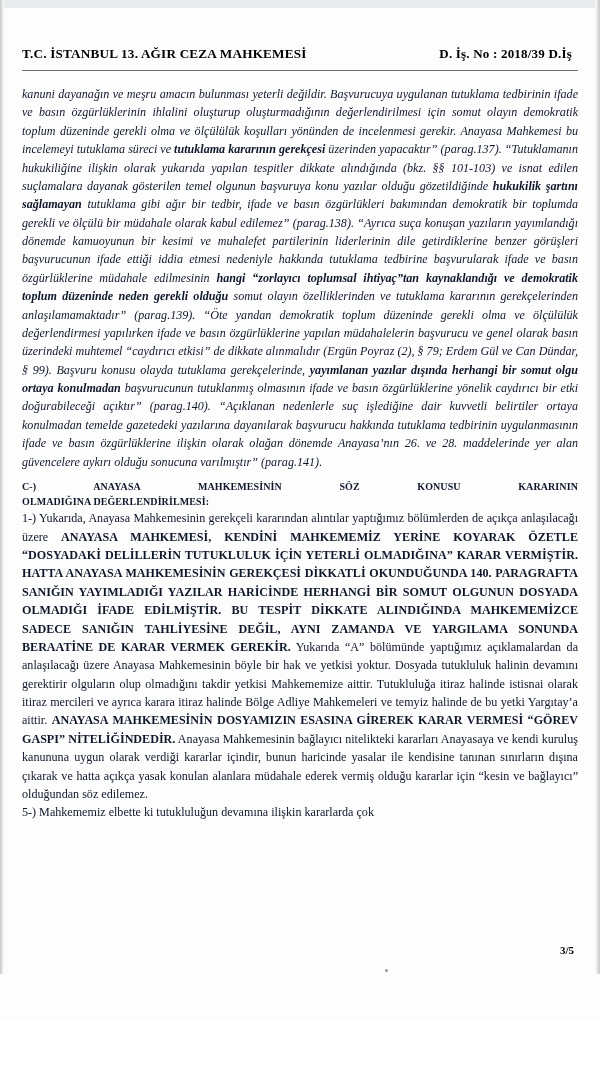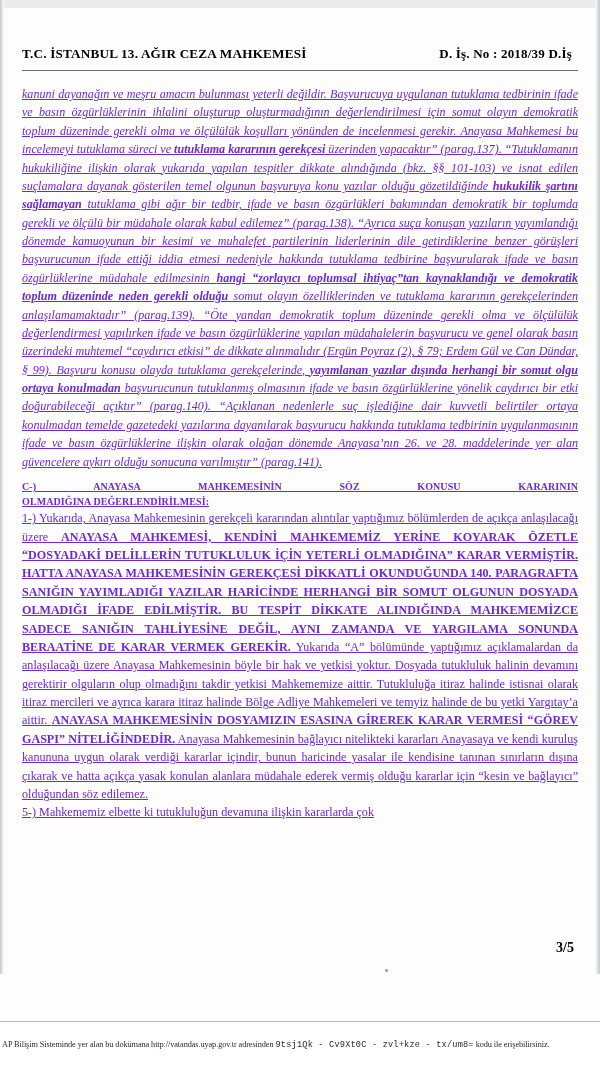--- a/index.html
+++ b/index.html
@@ -51,23 +51,22 @@
   }
   .rule {
     height: 1px;
     background: #6e6e6e;
     margin: 2px 0 14px 0;
   }
   .body {
     font-size: 12.1px;
     line-height: 1.52;
     text-align: justify;
-    color: #6d28d9;
+    color: #0f172a;
     hyphens: auto;
-    text-decoration: underline;
   }
   .body p {
     margin: 0 0 0 0;
     text-indent: 0;
   }
   .it { font-style: italic; }
   .b { font-weight: bold; margin-top: 24px; }
   .bi { font-weight: bold; font-style: italic; }
   .section-head {
     margin-top: 8px;
@@ -81,21 +80,21 @@
     text-align: justify;
     text-align-last: justify;
   }
   .para-indent {
     text-indent: 34px;
   }
   .pageno {
     position: absolute;
     right: 26px;
     bottom: 64px;
-    font-size: 14px;
+    font-size: 11px;
     font-weight: bold;
   }
   .dot {
     position: absolute;
     left: 385px;
     bottom: 48px;
     width: 3px;
     height: 3px;
     background: #999;
     border-radius: 50%;
@@ -168,20 +167,13 @@
 
       <p class="para-indent"><span>5-) Mahkememiz elbette ki tutukluluğun devamına ilişkin kararlarda çok</span></p>
     </div>
 
     <div class="pageno">3/5</div>
     <div class="dot"></div>
     <div class="edge-left"></div>
     <div class="edge-right"></div>
   </div>
 
-  <div class="footer">
-    <div class="footer-inner">
-      <span>AP Bilişim Sisteminde yer alan bu dokümana http://vatandas.uyap.gov.tr adresinden</span>
-      <span class="footer-code">9tsj1Qk - Cv9Xt0C - zvl+kze - tx/um8=</span>
-      <span>kodu ile erişebilirsiniz.</span>
-    </div>
-  </div>
 </div>
 
 </body></html>

